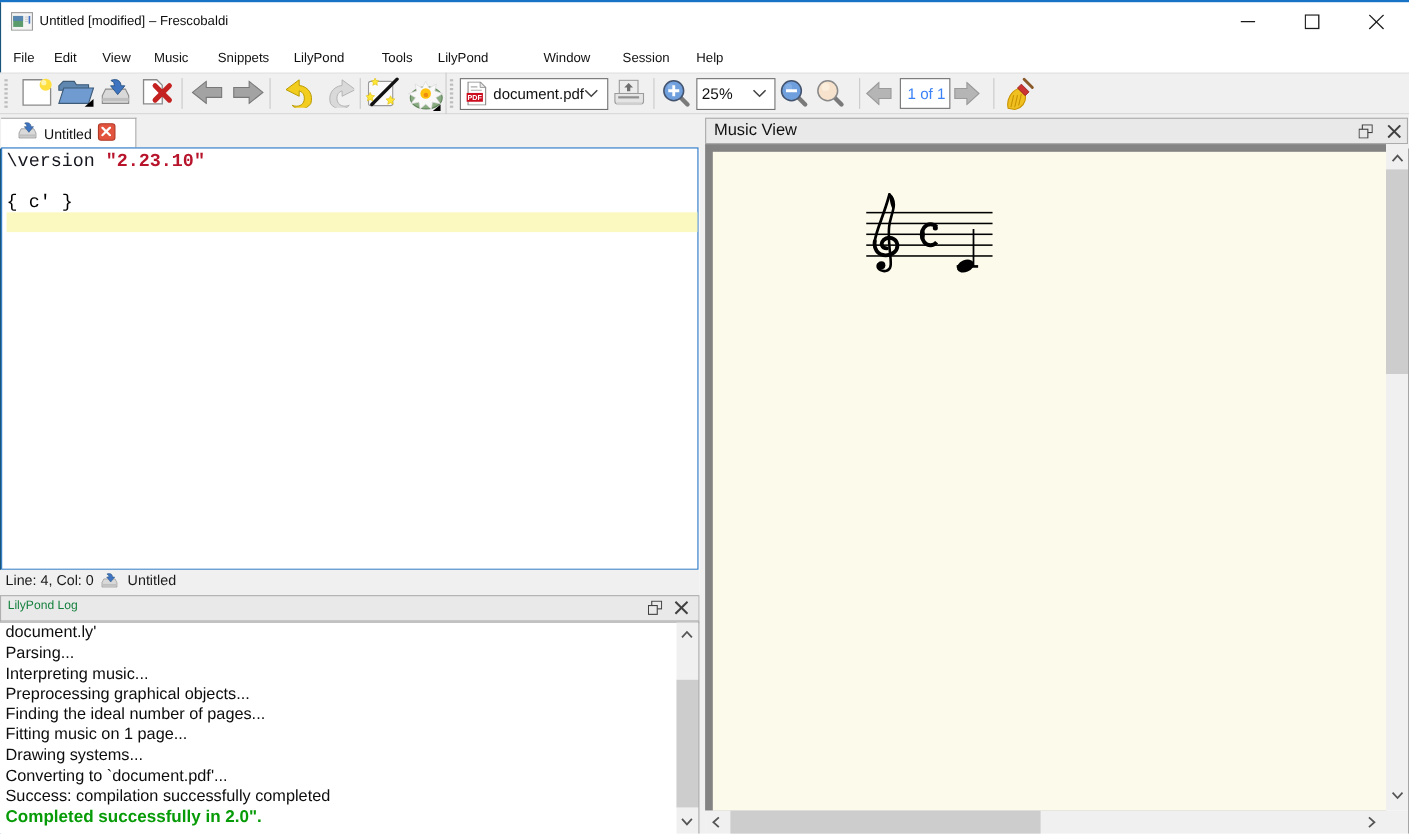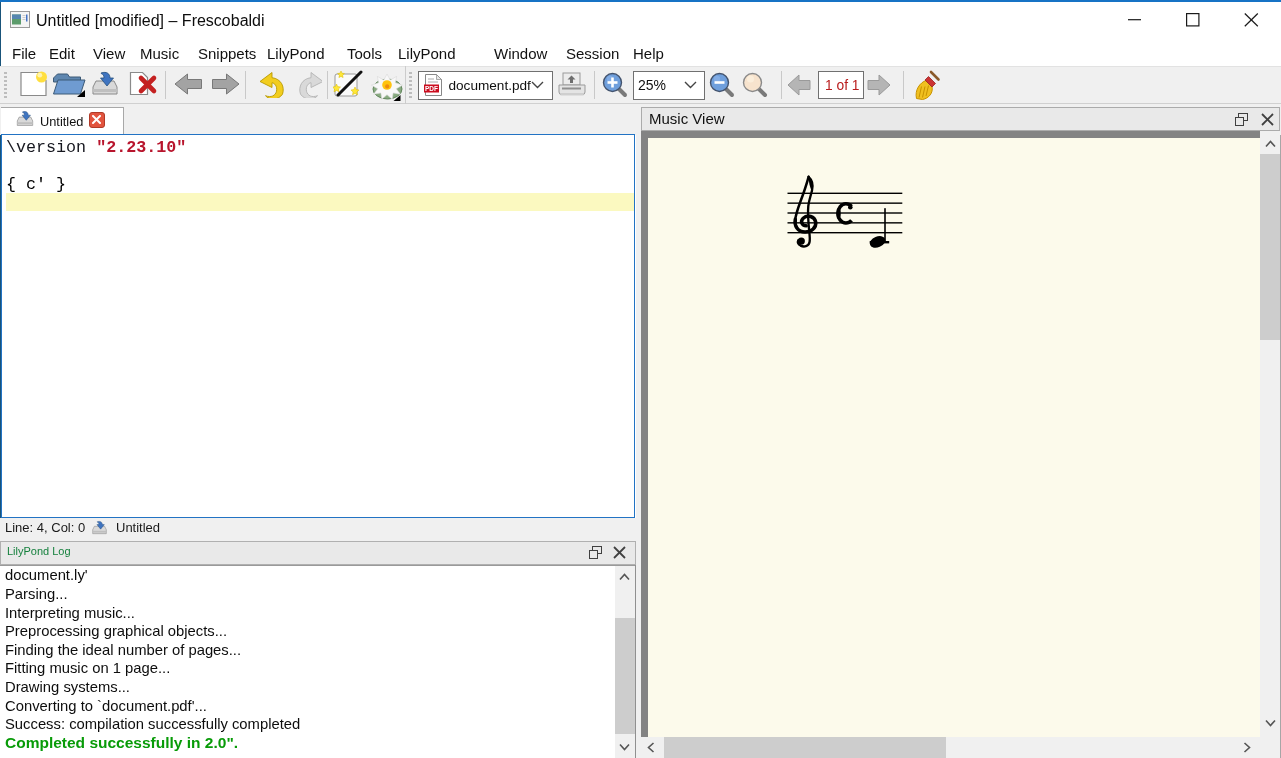--- a/index.html
+++ b/index.html
@@ -17,34 +17,34 @@
 <svg width="20" height="17" viewBox="0 0 20 17">
   <rect x="0.5" y="0.5" width="19" height="16" fill="#f4f4f4" stroke="#9a9a9a"></rect>
   <rect x="2" y="3.5" width="9" height="10" fill="#5c9c6c"></rect>
   <rect x="2" y="3.5" width="9" height="4.5" fill="#5585b0"></rect>
   <rect x="16" y="3.5" width="1.5" height="7" fill="#4472c4"></rect>
   <rect x="12.5" y="4" width="3" height="1" fill="#cccccc"></rect>
   <rect x="12.5" y="6" width="3" height="1" fill="#cccccc"></rect>
   <rect x="12.5" y="8" width="3" height="1" fill="#cccccc"></rect>
 </svg>
 </div>
-<div class="abs" style="left:36px;top:12px;font-size:16px;color:#0d0d0d;">Untitled [modified] – Frescobaldi</div>
+<div class="abs" style="left:36px;top:12px;font-size:12px;color:#0d0d0d;">Untitled [modified] – Frescobaldi</div>
 
 <svg class="abs" style="left:1127px;top:12px;" width="16" height="16" viewBox="0 0 16 16">
   <line x1="1" y1="7.7" x2="14" y2="7.7" stroke="#1a1a1a" stroke-width="1.2"></line>
   </svg>
 <svg class="abs" style="left:1186px;top:13px;" width="14" height="14" viewBox="0 0 14 14">
   <rect x="0.6" y="0.6" width="12.3" height="12.3" fill="none" stroke="#1a1a1a" stroke-width="1.2"></rect>
   </svg>
 <svg class="abs" style="left:1244px;top:13px;" width="15" height="14" viewBox="0 0 15 14">
   <line x1="0.8" y1="0.5" x2="13.8" y2="13.3" stroke="#1a1a1a" stroke-width="1.2"></line>
   <line x1="13.8" y1="0.5" x2="0.8" y2="13.3" stroke="#1a1a1a" stroke-width="1.2"></line>
   </svg>
 
-<div id="menubar" class="abs" style="left:0;top:45px;width:1099px;height:20px;font-size:15px;color:#111;">
+<div id="menubar" class="abs" style="left:0;top:45px;width:1099px;height:20px;font-size:12px;color:#111;">
   <span class="abs" style="left:12px;">File</span>
   <span class="abs" style="left:49px;">Edit</span>
   <span class="abs" style="left:93px;">View</span>
   <span class="abs" style="left:140px;">Music</span>
   <span class="abs" style="left:198px;">Snippets</span>
   <span class="abs" style="left:267px;">LilyPond</span>
   <span class="abs" style="left:347px;">Tools</span>
   <span class="abs" style="left:398px;">LilyPond</span>
   <span class="abs" style="left:494px;">Window</span>
   <span class="abs" style="left:566px;">Session</span>
@@ -193,21 +193,21 @@
     <line x1="16" y1="16" x2="23" y2="23" stroke="#7a7a7a" stroke-width="4" stroke-linecap="round"></line>
     <circle cx="10.5" cy="10.5" r="9" fill="#f7e3cd" stroke="#8a8a8a" stroke-width="1.4"></circle>
     <circle cx="8.5" cy="7" r="3.6" fill="#fbeedd" opacity="0.9"></circle>
   </svg>
   <div class="abs" style="left:780.5px;top:5px;width:1px;height:28px;background:#c9c9c9;"></div>
 
   <svg class="abs" style="left:787px;top:8px;" width="24" height="22" viewBox="0 0 24 22">
     <path d="M1 11 L12 1 v5.5 h11 v9 h-11 v5.5 z" fill="#b5b5b5" stroke="#9a9a9a"></path>
     </svg>
   <div class="abs" style="left:818px;top:5px;width:44px;height:26px;background:#fff;border:1px solid #707070;"></div>
-  <div class="abs" style="left:825px;top:11.5px;font-size:13.8px;color:#b91c1c;">1 of 1</div>
+  <div class="abs" style="left:825px;top:11.5px;font-size:13.8px;color:#3b82f6;">1 of 1</div>
 
   <svg class="abs" style="left:867px;top:8px;" width="24" height="22" viewBox="0 0 24 22">
     <path d="M23 11 L12 1 v5.5 h-11 v9 h11 v5.5 z" fill="#b5b5b5" stroke="#9a9a9a"></path>
     </svg>
   <div class="abs" style="left:903px;top:5px;width:1px;height:28px;background:#c9c9c9;"></div>
 
   <svg class="abs" style="left:913px;top:4px;" width="28" height="30" viewBox="0 0 28 30">
     <line x1="18" y1="2" x2="25.5" y2="9.5" stroke="#8a5a2a" stroke-width="2.6" stroke-linecap="round"></line>
     <path d="M3.5 28.5 C1.5 20 7 12.5 13 10.5 l6 6 c1.5 6.5 -3.5 12 -9.5 13 z" fill="#f0c020" stroke="#c89200"></path>
     <path d="M12 10 l7 7 3.5 -3.5 -7 -7 z" fill="#cc3333" stroke="#992222" stroke-width="0.8"></path>

